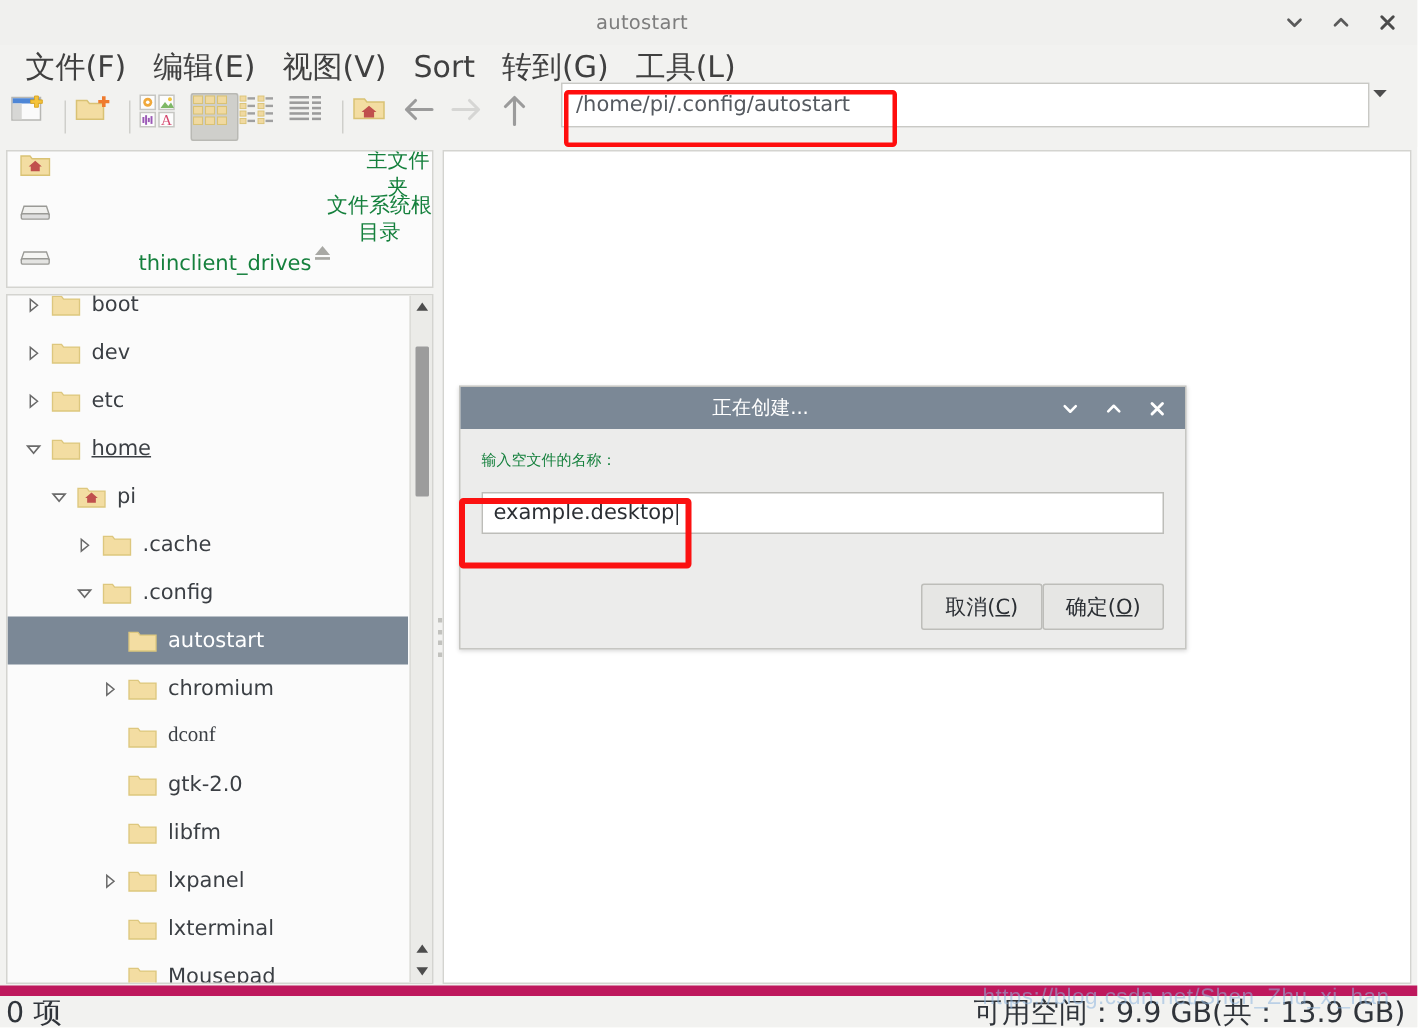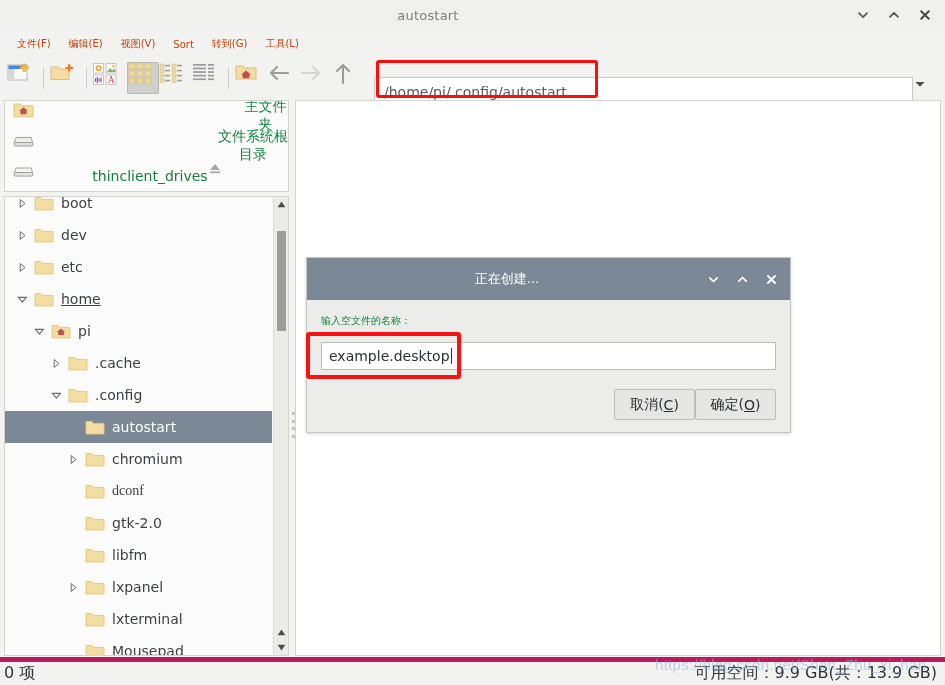--- a/index.html
+++ b/index.html
@@ -33,42 +33,42 @@
   .gl { display: block; width: 100%; height: 100%; }
   .gl svg { display: block; }
 
   
   #menubar {
     position: absolute; left: 0; top: 30px; width: 945px; height: 28px;
     display: flex; align-items: center; padding-left: 8px;
     background: #f2f2f0;
   }
   #menubar .mi {
-    font-size: 10px; color: #c2410c;
+    font-size: 20px; color: #404040;
     padding: 3px 9px; cursor: default; white-space: nowrap;
   }
 
   
   #toolbar {
     position: absolute; left: 0; top: 58px; width: 945px; height: 40px;
     display: flex; align-items: center; padding-left: 6px;
     background: #f2f2f0;
   }
   .tb-btn {
     width: 32px; height: 32px;
     display: flex; align-items: center; justify-content: center;
     border-radius: 2px; cursor: default;
   }
   .tb-btn.pressed { background: #cfcfcb; box-shadow: inset 0 0 0 1px #b9b9b4; }
   .tb-sep { width: 1px; height: 22px; background: #cfcfcb; margin: 0 5px; }
   .tb-spacer { width: 3px; }
 
   
   #pathwrap {
-    position: absolute; left: 374px; top: 76px; width: 565px; height: 32px;
+    position: absolute; left: 374px; top: 54px; width: 565px; height: 32px;
     display: flex; align-items: center;
   }
   #pathentry {
     flex: 1; height: 30px;
     background: #ffffff; border: 1px solid #c9c9c5;
     display: flex; align-items: center;
     padding-left: 9px;
     font-size: 14px; color: #555a60;
   }
   #pathdrop {
@@ -136,22 +136,22 @@
   #fileview {
     position: absolute; left: 295px; top: 100px; width: 646px; height: 556px;
     background: #ffffff; border: 1px solid #d4d4d0;
   }
 
   
   #statusbar {
     position: absolute; left: 0; top: 657px; width: 945px; height: 28px;
     background: #f2f2f0;
     display: flex; align-items: center;
-    border-top: 5px solid #be185d;
-    font-size: 16px; color: #30343a;
+    border-top: 7px solid #be185d;
+    font-size: 19px; color: #30343a;
   }
   #statusbar .left { padding-left: 4px; }
   #statusbar .right { margin-left: auto; padding-right: 8px; }
 
   
   #watermark {
     position: absolute; left: 655px; top: 656px;
     font-size: 15px; color: #8fb6df; opacity: .55;
     white-space: nowrap; letter-spacing: .3px;
     pointer-events: none;
@@ -160,21 +160,21 @@
 
   
   #dialog {
     position: absolute; left: 306px; top: 257px; width: 485px; height: 176px;
     background: #ececeb;
     border: 1px solid #c6c6c2;
     box-shadow: 0 1px 3px rgba(0,0,0,.16);
     z-index: 30;
   }
   #dlgtitle {
-    height: 42px; background: #7b8896;
+    height: 28px; background: #7b8896;
     display: flex; align-items: center;
     position: relative;
   }
   #dlgtitle .dtext {
     flex: 1; text-align: center; font-size: 13px; color: #ffffff;
   }
   #dlgtitle .dbtns { display: flex; align-items: center; gap: 16px; padding-right: 12px; }
   #dlgtitle .dbtn { width: 13px; height: 13px; cursor: default; }
   #dlgbody { padding: 14px 14px 0 14px; }
   #dlgprompt { font-size: 10px; color: #15803d; margin-bottom: 14px; }

